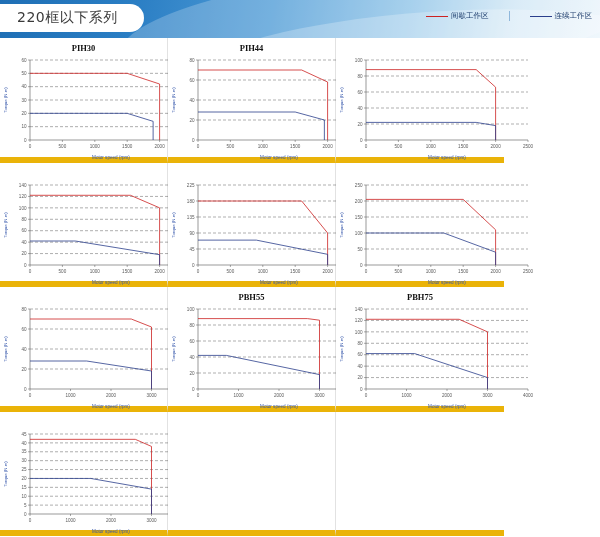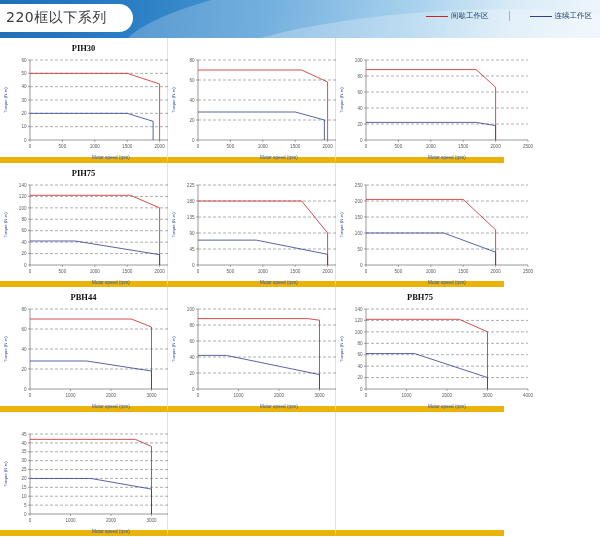--- a/index.html
+++ b/index.html
@@ -5,21 +5,21 @@
   html,body{margin:0;padding:0;}
   body{width:600px;height:537px;background:#ffffff;font-family:"Liberation Sans",sans-serif;overflow:hidden;}
 
   
   .header{position:relative;width:600px;height:38px;overflow:hidden;
     background:linear-gradient(100deg,#1f6fb5 0%,#2a7ec4 22%,#4e9bd6 45%,#8fc4e8 68%,#cfe6f5 85%,#eaf4fb 100%);}
   .header .swoosh{position:absolute;left:120px;top:-30px;width:520px;height:110px;border-radius:50%;
     background:rgba(255,255,255,.22);transform:rotate(-6deg);}
   .header .swoosh2{position:absolute;left:200px;top:12px;width:460px;height:90px;border-radius:50%;
     background:rgba(255,255,255,.25);transform:rotate(-4deg);}
-  .title-pill{position:absolute;left:0;top:4px;height:28px;padding:0 26px 0 6px;
+  .title-pill{position:absolute;left:0;top:4px;height:28px;padding:0 26px 0 17px;
     background:#ffffff;border-top-right-radius:16px;border-bottom-right-radius:16px;
     display:flex;align-items:center;}
   .title-pill span{font-size:14px;color:#3a3a3a;letter-spacing:.5px;font-family:"DejaVu Sans",sans-serif;}
 
   .legend{position:absolute;right:8px;top:11px;display:flex;gap:20px;font-size:8px;color:#1b3b6b;}
   .legend .item{display:flex;align-items:center;gap:3px;}
   .legend .swatch{display:inline-block;width:22px;height:0;border-top:1.4px solid #cc2222;}
   .legend .swatch.blue{border-top:1.4px solid #2b3f8c;}
   .legend .sep{width:1px;height:10px;background:#8fb8dc;}
   .legend .lbl{font-family:"DejaVu Sans",sans-serif;font-size:7.5px;}
@@ -100,20 +100,21 @@
           <line x1="192" y1="86" x2="192" y2="88" stroke="#555" stroke-width="0.5"></line>
           <text x="192" y="93.5" class="tick" text-anchor="middle">2500</text>
           <polyline points="30,19.33333333333333 127.2,19.33333333333333 159.6,30 159.6,86" fill="none" stroke="#cc2222" stroke-width="0.8"></polyline>
           <polyline points="30,59.333333333333336 127.2,59.333333333333336 153.12,67.33333333333333 153.12,86" fill="none" stroke="#2b3f8c" stroke-width="0.8"></polyline>
           <text x="111" y="104.5" class="axlabel" text-anchor="middle">Motor speed (rpm)</text>
           <text x="0" y="0" class="ylabel" text-anchor="middle" transform="translate(7,46) rotate(-90)">Torque (N.m)</text>
         </svg>
       </div>
     </div>
     <div class="cell">
+      <div class="cname">PIH44</div>
       <div class="plotwrap">
         <svg width="200" height="108" viewBox="0 0 200 108">
           <line x1="30" y1="66" x2="192" y2="66" stroke="#333" stroke-width="0.4" stroke-dasharray="3 2"></line>
           <line x1="30" y1="46" x2="192" y2="46" stroke="#333" stroke-width="0.4" stroke-dasharray="3 2"></line>
           <line x1="30" y1="26" x2="192" y2="26" stroke="#333" stroke-width="0.4" stroke-dasharray="3 2"></line>
           <line x1="30" y1="6" x2="192" y2="6" stroke="#333" stroke-width="0.4" stroke-dasharray="3 2"></line>
           <line x1="30" y1="6" x2="30" y2="86" stroke="#555" stroke-width="0.6"></line>
           <line x1="30" y1="86" x2="192" y2="86" stroke="#555" stroke-width="0.6"></line>
           <line x1="28" y1="86" x2="30" y2="86" stroke="#555" stroke-width="0.5"></line>
           <text x="26.5" y="87.7" class="tick" text-anchor="end">0</text>
@@ -179,21 +180,20 @@
           <line x1="192" y1="86" x2="192" y2="88" stroke="#555" stroke-width="0.5"></line>
           <text x="192" y="93.5" class="tick" text-anchor="middle">2500</text>
           <polyline points="30,15.599999999999994 140.16000000000003,15.599999999999994 159.6,33.199999999999996 159.6,86" fill="none" stroke="#cc2222" stroke-width="0.8"></polyline>
           <polyline points="30,68.4 140.16000000000003,68.4 159.6,71.6 159.6,86" fill="none" stroke="#2b3f8c" stroke-width="0.8"></polyline>
           <text x="111" y="104.5" class="axlabel" text-anchor="middle">Motor speed (rpm)</text>
           <text x="0" y="0" class="ylabel" text-anchor="middle" transform="translate(7,46) rotate(-90)">Torque (N.m)</text>
         </svg>
       </div>
     </div>
     <div class="cell">
-      <div class="cname">PIH75</div>
       <div class="plotwrap">
         <svg width="200" height="108" viewBox="0 0 200 108">
           <line x1="30" y1="74.57142857142857" x2="192" y2="74.57142857142857" stroke="#333" stroke-width="0.4" stroke-dasharray="3 2"></line>
           <line x1="30" y1="63.142857142857146" x2="192" y2="63.142857142857146" stroke="#333" stroke-width="0.4" stroke-dasharray="3 2"></line>
           <line x1="30" y1="51.714285714285715" x2="192" y2="51.714285714285715" stroke="#333" stroke-width="0.4" stroke-dasharray="3 2"></line>
           <line x1="30" y1="40.28571428571429" x2="192" y2="40.28571428571429" stroke="#333" stroke-width="0.4" stroke-dasharray="3 2"></line>
           <line x1="30" y1="28.857142857142854" x2="192" y2="28.857142857142854" stroke="#333" stroke-width="0.4" stroke-dasharray="3 2"></line>
           <line x1="30" y1="17.42857142857143" x2="192" y2="17.42857142857143" stroke="#333" stroke-width="0.4" stroke-dasharray="3 2"></line>
           <line x1="30" y1="6" x2="192" y2="6" stroke="#333" stroke-width="0.4" stroke-dasharray="3 2"></line>
           <line x1="30" y1="6" x2="30" y2="86" stroke="#555" stroke-width="0.6"></line>
@@ -309,21 +309,20 @@
           <line x1="192" y1="86" x2="192" y2="88" stroke="#555" stroke-width="0.5"></line>
           <text x="192" y="93.5" class="tick" text-anchor="middle">2500</text>
           <polyline points="30,20.400000000000006 127.2,20.400000000000006 159.6,50.8 159.6,86" fill="none" stroke="#cc2222" stroke-width="0.8"></polyline>
           <polyline points="30,54 107.75999999999999,54 159.6,73.2 159.6,86" fill="none" stroke="#2b3f8c" stroke-width="0.8"></polyline>
           <text x="111" y="104.5" class="axlabel" text-anchor="middle">Motor speed (rpm)</text>
           <text x="0" y="0" class="ylabel" text-anchor="middle" transform="translate(7,46) rotate(-90)">Torque (N.m)</text>
         </svg>
       </div>
     </div>
     <div class="cell">
-      <div class="cname">PBH44</div>
       <div class="plotwrap">
         <svg width="200" height="108" viewBox="0 0 200 108">
           <line x1="30" y1="66" x2="192" y2="66" stroke="#333" stroke-width="0.4" stroke-dasharray="3 2"></line>
           <line x1="30" y1="46" x2="192" y2="46" stroke="#333" stroke-width="0.4" stroke-dasharray="3 2"></line>
           <line x1="30" y1="26" x2="192" y2="26" stroke="#333" stroke-width="0.4" stroke-dasharray="3 2"></line>
           <line x1="30" y1="6" x2="192" y2="6" stroke="#333" stroke-width="0.4" stroke-dasharray="3 2"></line>
           <line x1="30" y1="6" x2="30" y2="86" stroke="#555" stroke-width="0.6"></line>
           <line x1="30" y1="86" x2="192" y2="86" stroke="#555" stroke-width="0.6"></line>
           <line x1="28" y1="86" x2="30" y2="86" stroke="#555" stroke-width="0.5"></line>
           <text x="26.5" y="87.7" class="tick" text-anchor="end">0</text>
@@ -346,20 +345,21 @@
           <line x1="192" y1="86" x2="192" y2="88" stroke="#555" stroke-width="0.5"></line>
           <text x="192" y="93.5" class="tick" text-anchor="middle">4000</text>
           <polyline points="30,16 131.25,16 151.5,24 151.5,86" fill="none" stroke="#cc2222" stroke-width="0.8"></polyline>
           <polyline points="30,58 86.69999999999999,58 151.5,68 151.5,86" fill="none" stroke="#2b3f8c" stroke-width="0.8"></polyline>
           <text x="111" y="104.5" class="axlabel" text-anchor="middle">Motor speed (rpm)</text>
           <text x="0" y="0" class="ylabel" text-anchor="middle" transform="translate(7,46) rotate(-90)">Torque (N.m)</text>
         </svg>
       </div>
     </div>
     <div class="cell">
+      <div class="cname">PBH55</div>
       <div class="plotwrap">
         <svg width="200" height="108" viewBox="0 0 200 108">
           <line x1="30" y1="70" x2="192" y2="70" stroke="#333" stroke-width="0.4" stroke-dasharray="3 2"></line>
           <line x1="30" y1="54" x2="192" y2="54" stroke="#333" stroke-width="0.4" stroke-dasharray="3 2"></line>
           <line x1="30" y1="38" x2="192" y2="38" stroke="#333" stroke-width="0.4" stroke-dasharray="3 2"></line>
           <line x1="30" y1="22" x2="192" y2="22" stroke="#333" stroke-width="0.4" stroke-dasharray="3 2"></line>
           <line x1="30" y1="6" x2="192" y2="6" stroke="#333" stroke-width="0.4" stroke-dasharray="3 2"></line>
           <line x1="30" y1="6" x2="30" y2="86" stroke="#555" stroke-width="0.6"></line>
           <line x1="30" y1="86" x2="192" y2="86" stroke="#555" stroke-width="0.6"></line>
           <line x1="28" y1="86" x2="30" y2="86" stroke="#555" stroke-width="0.5"></line>

